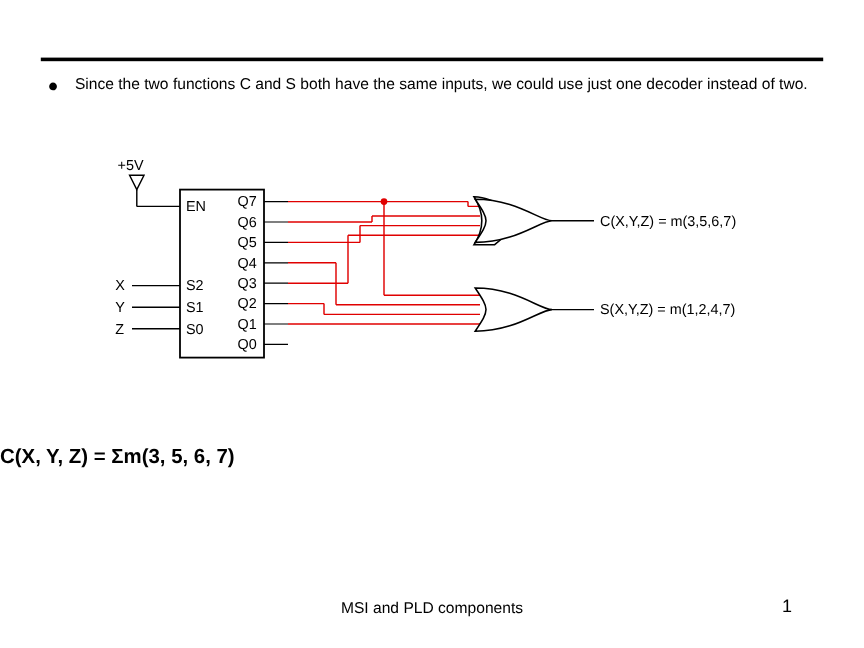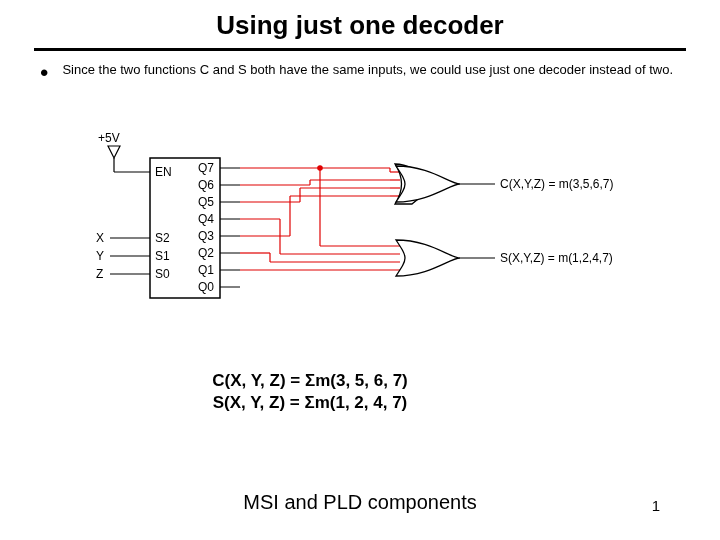--- a/index.html
+++ b/index.html
@@ -59,52 +59,50 @@
     left: 90px;
     width: 560px;
     height: 190px;
     text-align: right;
   }
   .eqns {
     position: absolute;
     top: 370px;
     left: 0;
     width: 620px;
-    text-align: center;
     font-size: 17px;
     font-weight: bold;
     line-height: 1.3;
   }
   .footer-center {
     position: absolute;
     bottom: 26px;
     left: 0;
     width: 720px;
     text-align: center;
-    font-size: 20px;
+    font-size: 13px;
   }
   .footer-page {
     position: absolute;
     bottom: 26px;
     right: 60px;
     font-size: 15px;
   }
   
   .svgtxt {
     font-family: Arial, Helvetica, sans-serif;
     font-size: 12px;
     fill: #000;
   }
 </style>
 </head>
 <body>
 
 <div class="slide">
 
-  <div class="title">Using just one decoder</div>
   <div class="rule"></div>
 
   <div class="bullet-row">
     <div class="bullet-dot">•</div>
     <div class="bullet-text">Since the two functions C and S both have the same inputs, we could use just one decoder instead of two.</div>
   </div>
 
   <div class="diagram">
     <svg viewBox="0 0 560 190" width="560" height="190">
 
@@ -210,19 +208,18 @@
       <g>
         <path d="M306,112 C340,112 360,130 370,130 C360,130 340,148 306,148 C318,130 318,130 306,112 Z" fill="#fff" stroke="#000" stroke-width="1.3"></path>
         <line x1="370" y1="130" x2="405" y2="130" stroke="#000" stroke-width="1.2"></line>
         <text class="svgtxt" x="410" y="134">S(X,Y,Z) = m(1,2,4,7)</text>
       </g>
     </svg>
   </div>
 
   <div class="eqns">
     <div>C(X, Y, Z) = Σm(3, 5, 6, 7)</div>
-    <div>S(X, Y, Z) = Σm(1, 2, 4, 7)</div>
   </div>
 
   <div class="footer-center">MSI and PLD components</div>
   <div class="footer-page">1</div>
 
 </div>
 
 </body></html>

